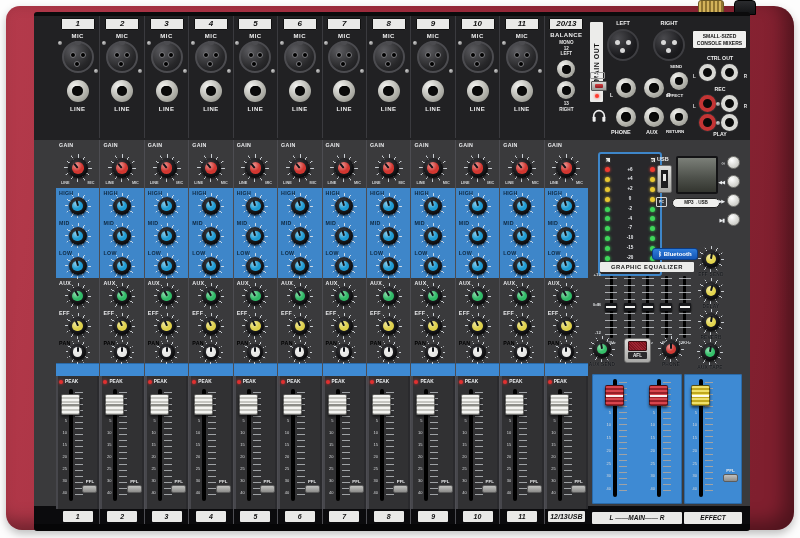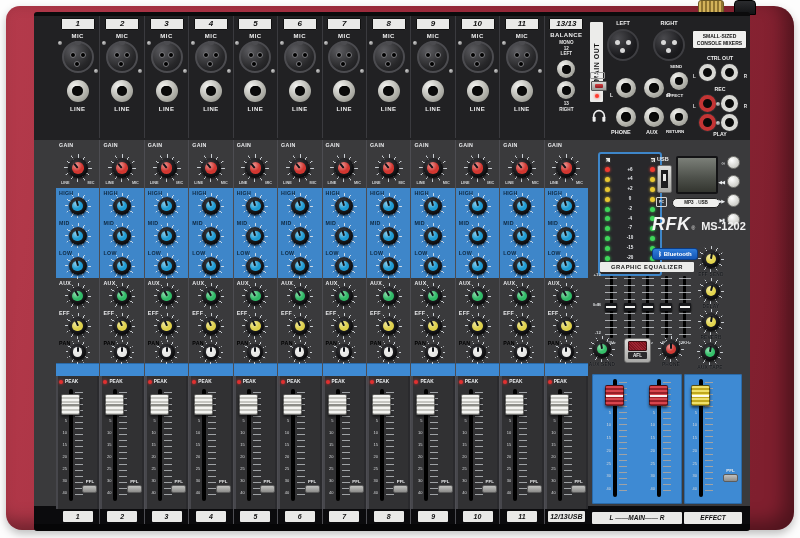--- a/index.html
+++ b/index.html
@@ -314,21 +314,21 @@
           <div class="hole h1"></div>
           <div class="hole h2"></div>
           <div class="hole h3"></div>
           <div class="screw" style="left: -6px; top: -2px;"></div>
           <div class="screw" style="right: -6px; bottom: -2px;"></div>
         </div>
         <div class="jack j22"></div>
         <div class="linelab">LINE</div>
       </div>
       <div class="tcol" id="ch1213col">
-      <div class="numbox">13/13</div>
+      <div class="numbox">20/13</div>
       <div class="bal-label">BALANCE</div>
       <div class="tiny-stack">
         <div>MONO</div>
           <div>12</div>
           <div>LEFT</div>
       </div>
       <div class="jack j18"></div>
       <div class="jack j18"></div>
       <div class="tiny-stack">
         <div>13</div>
@@ -1836,25 +1836,20 @@
         </div>
         <div class="trow">
           <span class="ticon">▶▶</span>
           <div class="tbtn"></div>
         </div>
         <div class="trow">
           <span class="ticon">▶▮</span>
           <div class="tbtn"></div>
         </div>
       </div>
-    <div class="logo-row">
-      <span class="logo-rfk">RFK</span>
-      <span class="logo-reg">®</span>
-      <span class="logo-model">MS-1202</span>
-    </div>
     <div class="bt-badge">ᛒ Bluetooth</div>
     <div class="geq-title">GRAPHIC EQUALIZER</div>
     <div class="geq-scale" style="top:132px;">+12</div>
     <div class="geq-scale" style="top:162px;">0dB</div>
     <div class="geq-scale" style="top:190px;">-12</div>
     <div class="geq" id="geq">
         <div class="gsl">
           <div class="gslt"></div>
           <div class="gcap"></div>
         </div>

